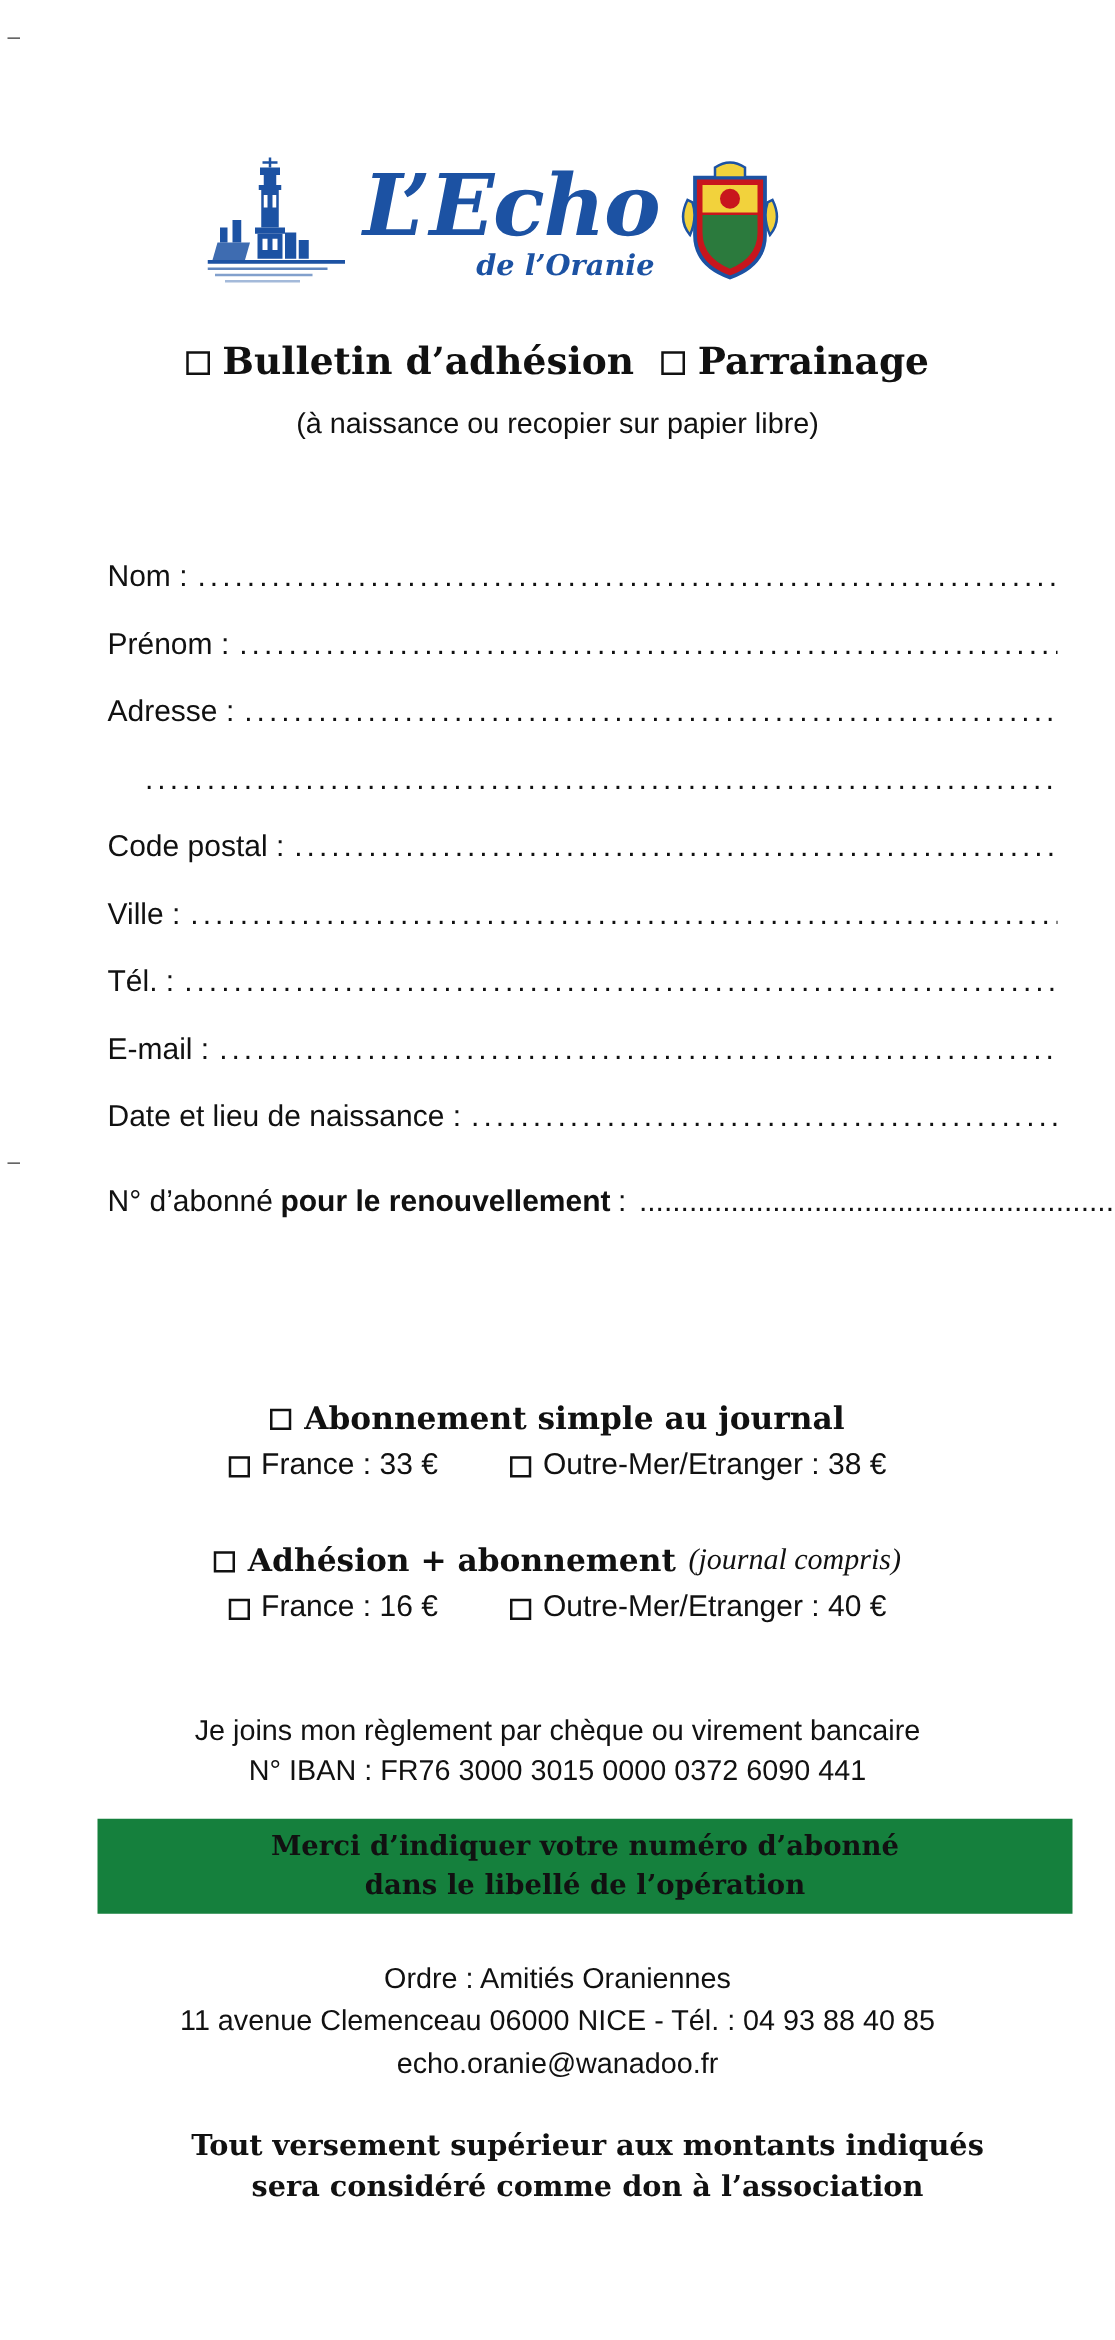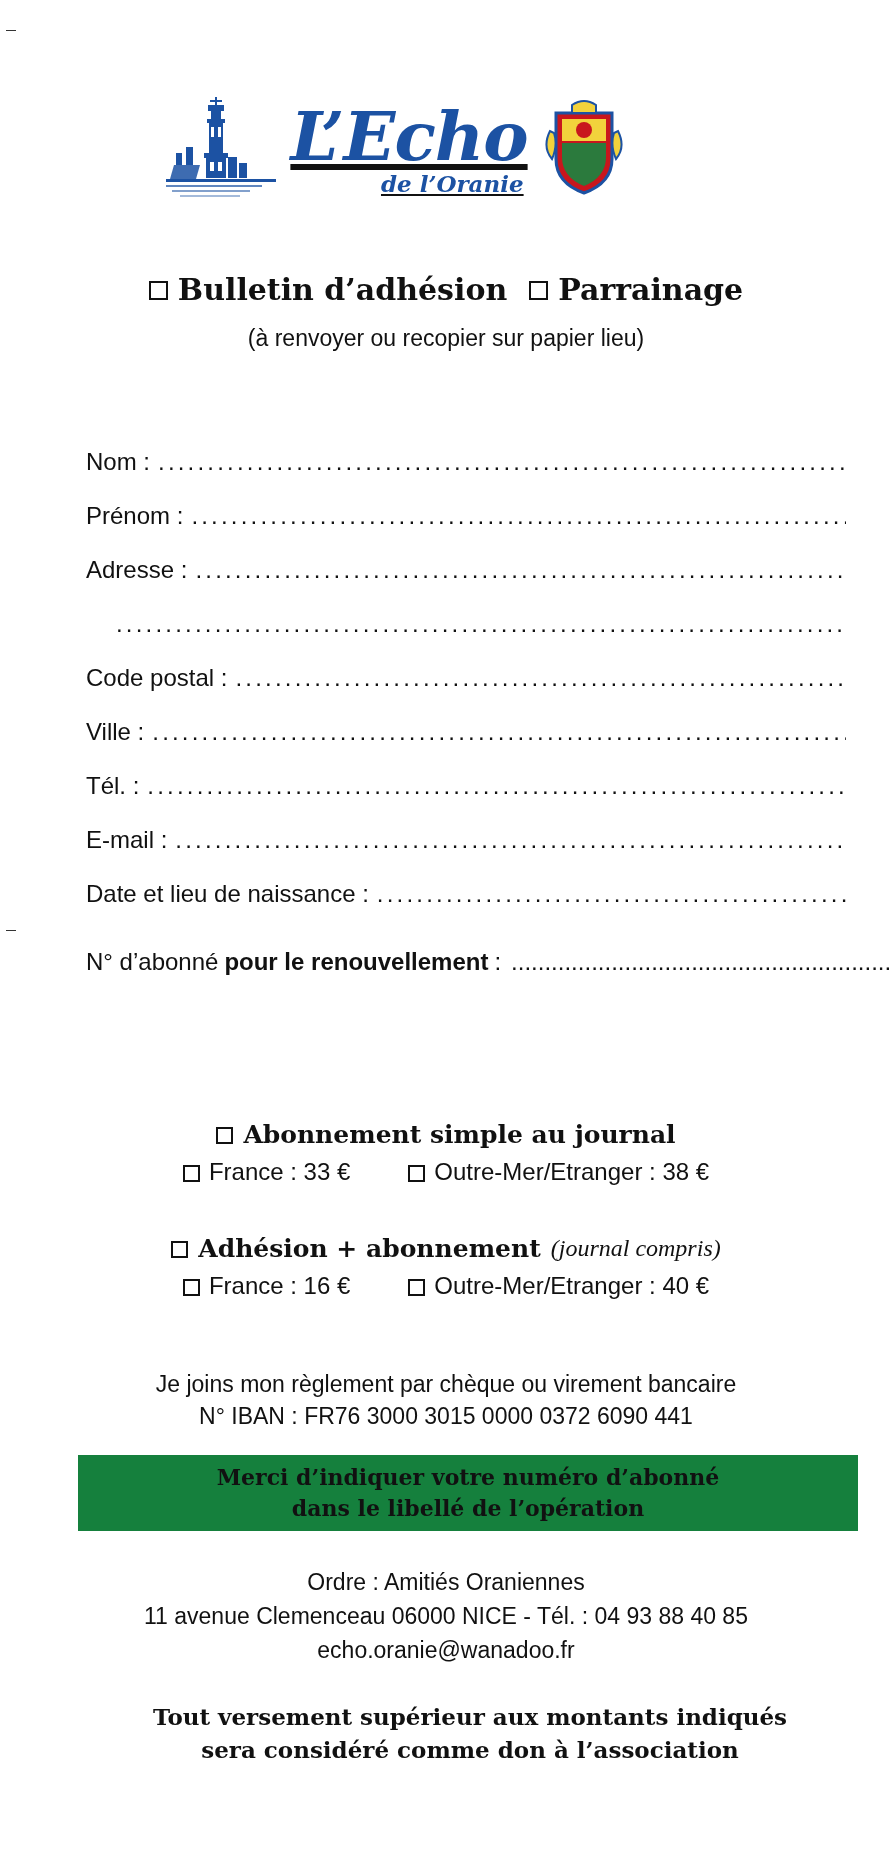--- a/index.html
+++ b/index.html
@@ -30,24 +30,23 @@
     height: 1px;
     background: #333;
   }
   .crop-mark.m1 { left: 6px;  top: 30px; }
   .crop-mark.m2 { left: 6px;  top: 930px; }
 
   
   .masthead {
     position: absolute;
     left: 0;
-    top: 84px;
+    top: 113px;
     width: 792px;
     height: 130px;
-    text-decoration: underline;
   }
   .masthead-inner {
     display: flex;
     align-items: center;
     justify-content: center;
     gap: 14px;
     height: 130px;
   }
   .logo-sketch {
     width: 110px;
@@ -315,21 +314,21 @@
     <div class="title-item">
       <span class="cb"></span>
       <span>Bulletin d’adhésion</span>
     </div>
     <div class="title-item">
       <span class="cb"></span>
       <span>Parrainage</span>
     </div>
   </div>
 
-  <div class="subtitle">(à renvoyer ou recopier sur papier lieu)</div>
+  <div class="subtitle">(à naissance ou recopier sur papier libre)</div>
 
   <div class="fields">
 
     <div class="field">
       <span class="label">Nom :</span>
       <span class="dots">..............................................................................................................</span>
     </div>
 
     <div class="field">
       <span class="label">Prénom :</span>

